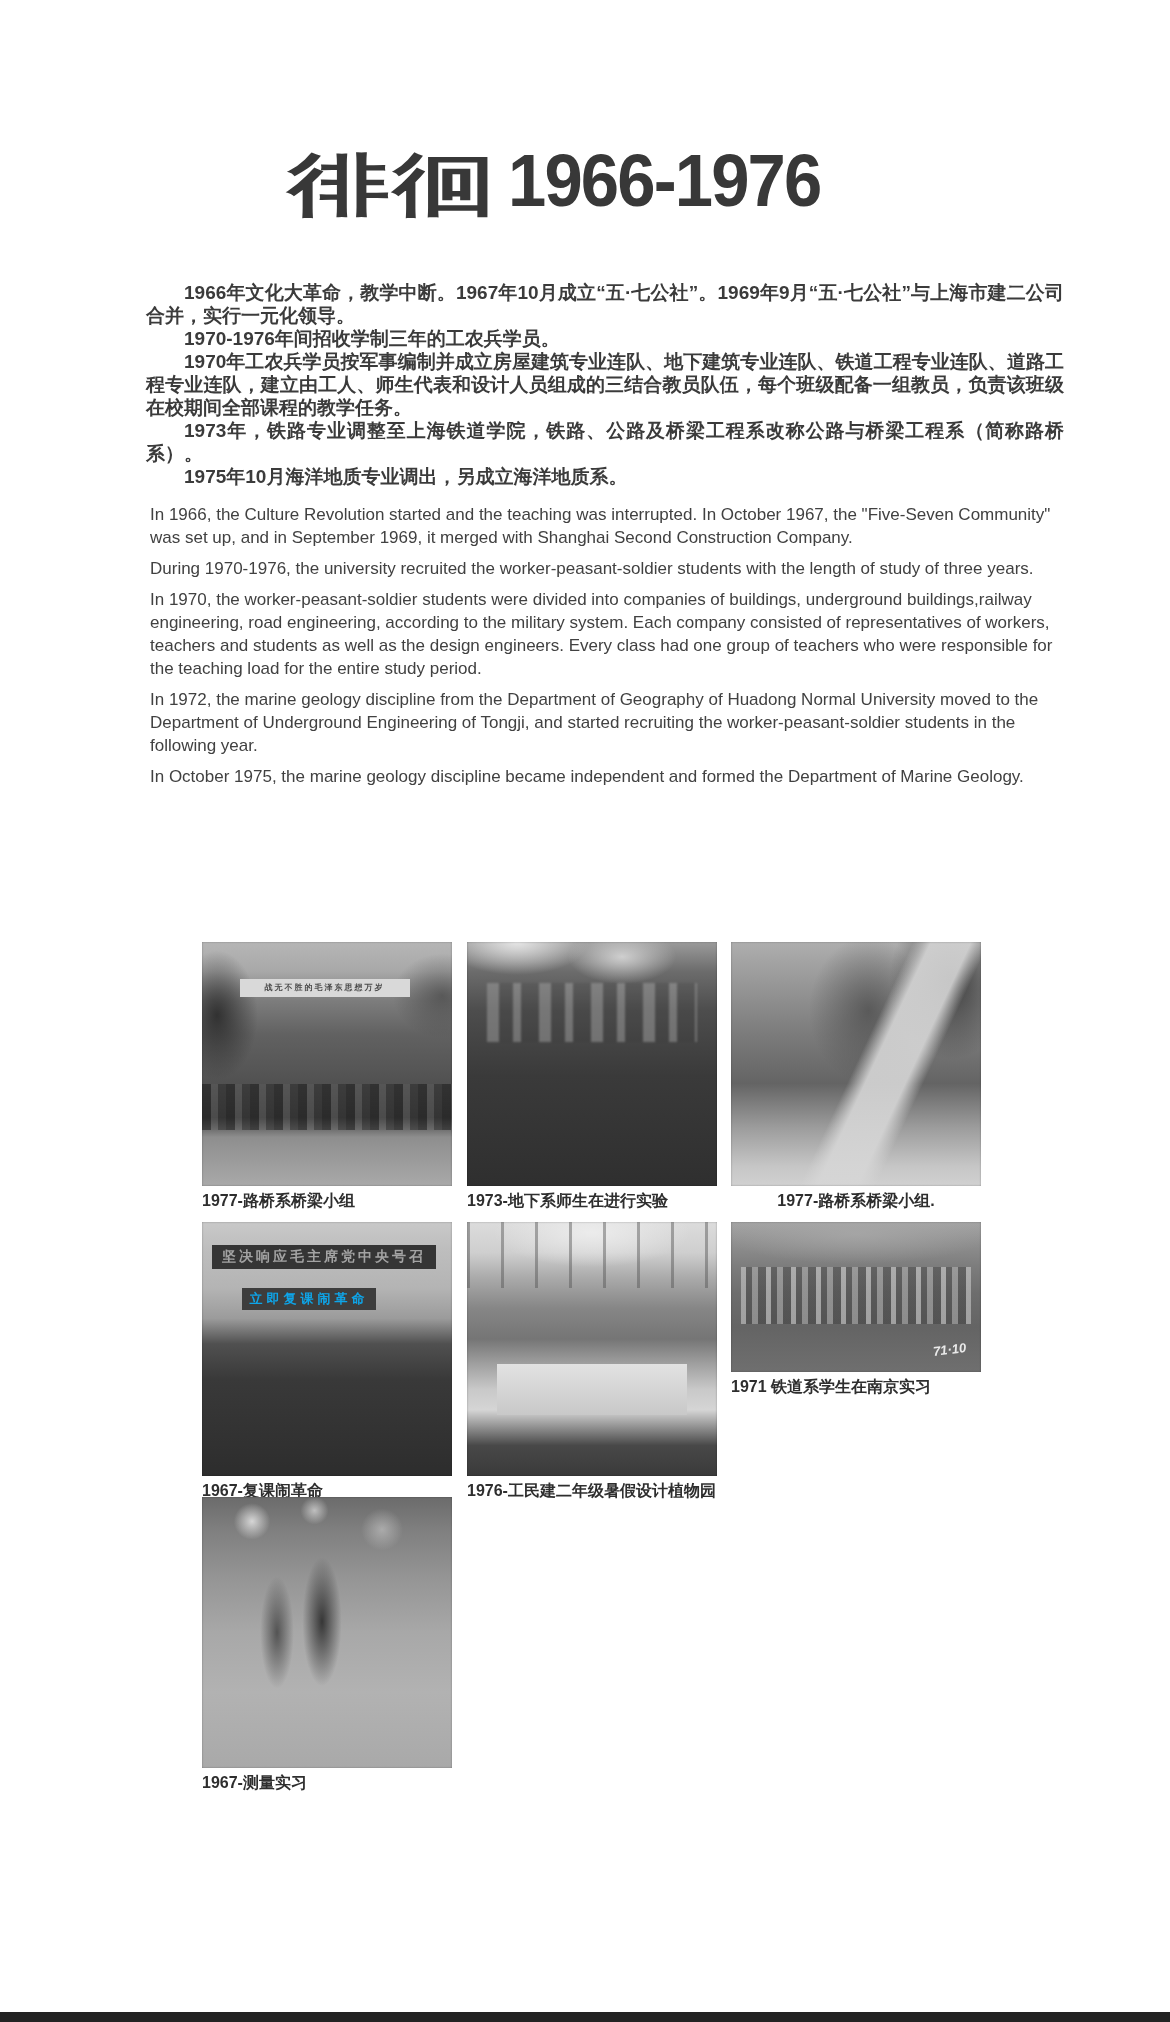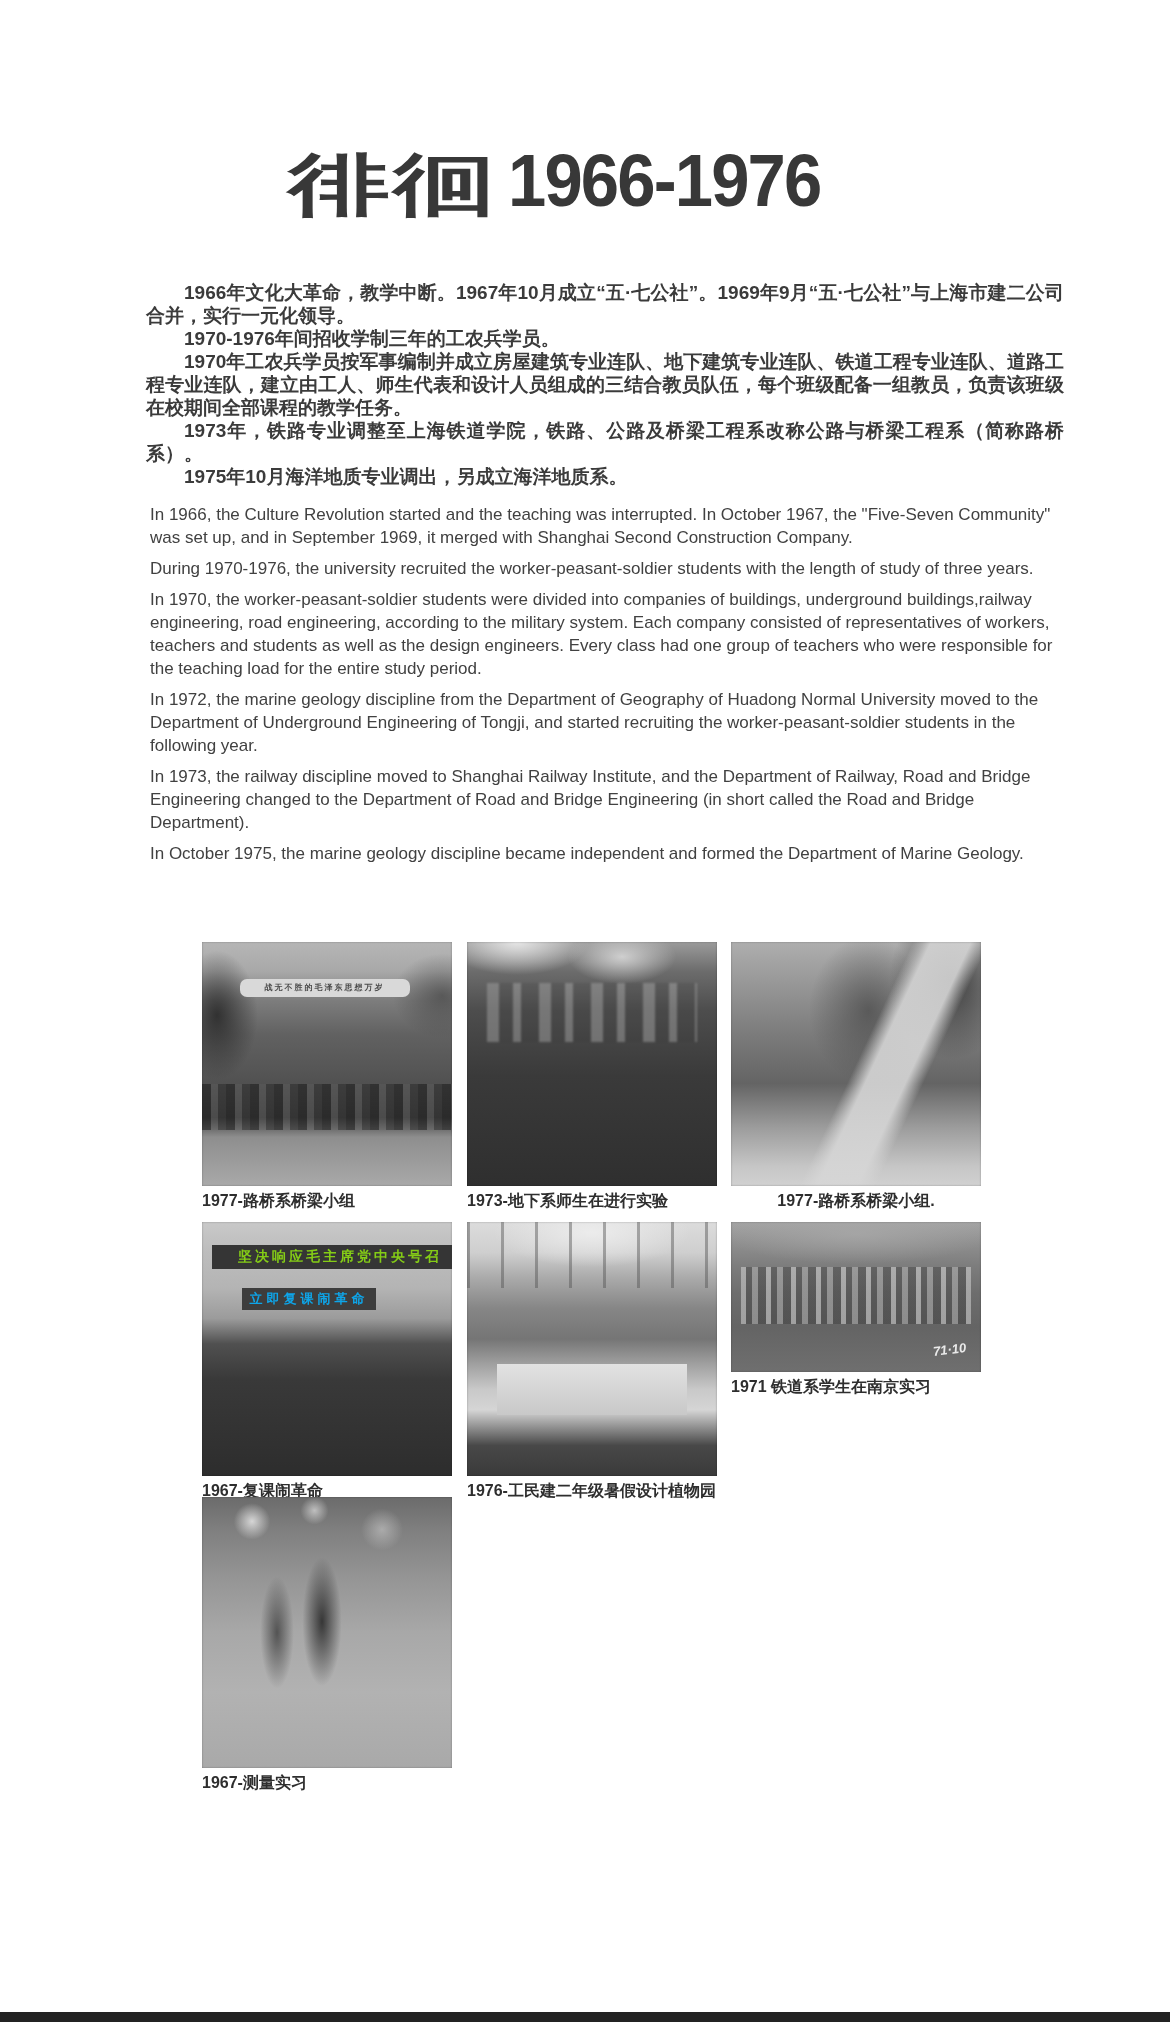--- a/index.html
+++ b/index.html
@@ -34,43 +34,43 @@
   .f5{left:467px;top:1222px;width:250px;}
   .f6{left:731px;top:1222px;width:250px;}
   .f7{left:202px;top:1497px;width:250px;}
 
   .img1{height:244px;background:
     radial-gradient(ellipse 60px 95px at 6% 30%, rgba(38,38,38,.85), transparent 68%),
     radial-gradient(ellipse 70px 60px at 96% 22%, rgba(60,60,60,.6), transparent 70%),
     linear-gradient(180deg,#b6b6b6 0%,#a8a8a8 12%,#7d7d7d 24%,#616161 38%,#565656 52%,#4d4d4d 62%,#414141 72%,#8e8e8e 80%,#a9a9a9 100%);}
   .img1 .banner1{position:absolute;left:15%;top:15%;width:68%;height:18px;background:#d9d9d9;
     color:#4a4a4a;font-size:8px;font-weight:700;text-align:center;line-height:18px;letter-spacing:2px;
-    white-space:nowrap;overflow:hidden;border-radius:7px;}
+    white-space:nowrap;overflow:hidden;}
   .img1::after{content:"";position:absolute;left:0;top:58%;width:100%;height:19%;
     background:repeating-linear-gradient(90deg,rgba(25,25,25,.55) 0 9px,rgba(95,95,95,.35) 9px 16px,rgba(40,40,40,.5) 16px 24px);
     filter:blur(.5px);}
 
   .img2{height:244px;background:
     radial-gradient(ellipse 120px 55px at 20% 0%, #e6e6e6, transparent 60%),
     radial-gradient(ellipse 90px 45px at 62% 6%, #cfcfcf, transparent 60%),
     linear-gradient(180deg,#9b9b9b 0%,#6c6c6c 12%,#4d4d4d 28%,#3a3a3a 55%,#2f2f2f 100%);}
   .img2::before{content:"";position:absolute;left:8%;top:17%;width:84%;height:24%;
     background:repeating-linear-gradient(90deg,rgba(160,160,160,.5) 0 12px,rgba(60,60,60,.2) 12px 26px,rgba(180,180,180,.4) 26px 34px,rgba(55,55,55,.15) 34px 52px);
     filter:blur(1px);}
 
   .img3{height:244px;background:
     linear-gradient(115deg, transparent 50%, rgba(214,214,214,.9) 55% 66%, transparent 71%),
     radial-gradient(ellipse 95px 120px at 88% 16%, rgba(42,42,42,.85), transparent 65%),
     radial-gradient(ellipse 85px 105px at 55% 28%, rgba(70,70,70,.7), transparent 70%),
     linear-gradient(180deg,#aeaeae 0%,#969696 18%,#7b7b7b 38%,#646464 58%,#9c9c9c 76%,#c6c6c6 92%,#d1d1d1 100%);}
 
   .img4{height:254px;background:
     linear-gradient(180deg,#c9c9c9 0%,#bebebe 10%,#b4b4b4 26%,#9b9b9b 38%,#505050 48%,#393939 62%,#2d2d2d 100%);}
-  .banner4a{position:absolute;left:4%;top:9%;width:88%;background:#353535;color:#84cc16;
-    font-size:14px;font-weight:700;letter-spacing:3px;padding:3px 18px;text-align:center;white-space:nowrap;overflow:hidden;}
+  .banner4a{position:absolute;left:4%;top:9%;width:88%;background:#353535;color:#a3a3a3;
+    font-size:14px;font-weight:700;letter-spacing:3px;padding:3px 2px;text-align:center;white-space:nowrap;overflow:hidden;}
   .banner4b{position:absolute;left:16%;top:26%;width:52%;background:#3d3d3d;color:#0ea5e9;
     font-size:13px;font-weight:700;letter-spacing:4px;padding:2px 2px;text-align:center;white-space:nowrap;overflow:hidden;}
 
   .img5{height:254px;background:
     radial-gradient(ellipse 140px 50px at 50% 4%, #ececec, transparent 70%),
     linear-gradient(180deg,#dcdcdc 0%,#cfcfcf 12%,#aaaaaa 22%,#868686 34%,#757575 46%,#a0a0a0 56%,#c9c9c9 66%,#d5d5d5 74%,#484848 88%,#3a3a3a 100%);}
   .img5::before{content:"";position:absolute;left:0;top:0;width:100%;height:26%;
     background:repeating-linear-gradient(90deg,rgba(82,82,82,.45) 0 3px,transparent 3px 34px);}
   .img5::after{content:"";position:absolute;left:12%;top:56%;width:76%;height:20%;
     background:linear-gradient(180deg,#e2e2e2,#c8c8c8);}
@@ -110,21 +110,20 @@
     <p>1970年工农兵学员按军事编制并成立房屋建筑专业连队、地下建筑专业连队、铁道工程专业连队、道路工程专业连队，建立由工人、师生代表和设计人员组成的三结合教员队伍，每个班级配备一组教员，负责该班级在校期间全部课程的教学任务。</p>
     <p>1973年，铁路专业调整至上海铁道学院，铁路、公路及桥梁工程系改称公路与桥梁工程系（简称路桥系）。</p>
     <p>1975年10月海洋地质专业调出，另成立海洋地质系。</p>
   </section>
 
   <section class="en">
     <p>In 1966, the Culture Revolution started and the teaching was interrupted. In October 1967, the "Five-Seven Community" was set up, and in September 1969, it merged with Shanghai Second Construction Company.</p>
     <p>During 1970-1976, the university recruited the worker-peasant-soldier students with the length of study of three years.</p>
     <p>In 1970, the worker-peasant-soldier students were divided into companies of buildings, underground buildings,railway engineering, road engineering, according to the military system. Each company consisted of representatives of workers, teachers and students as well as the design engineers. Every class had one group of teachers who were responsible for the teaching load for the entire study period.</p>
     <p>In 1972, the marine geology discipline from the Department of Geography of Huadong Normal University moved to the Department of Underground Engineering of Tongji, and started recruiting the worker-peasant-soldier students in the following year.</p>
-    <p>In 1973, the railway discipline moved to Shanghai Railway Institute, and the Department of Railway, Road and Bridge Engineering changed to the Department of Road and Bridge Engineering (in short called the Road and Bridge Department).</p>
     <p>In October 1975, the marine geology discipline became independent and formed the Department of Marine Geology.</p>
   </section>
 
   <figure class="f1">
     <div class="img img1">
       <div class="banner1">战无不胜的毛泽东思想万岁</div>
     </div>
     <figcaption>1977-路桥系桥梁小组</figcaption>
   </figure>
 

